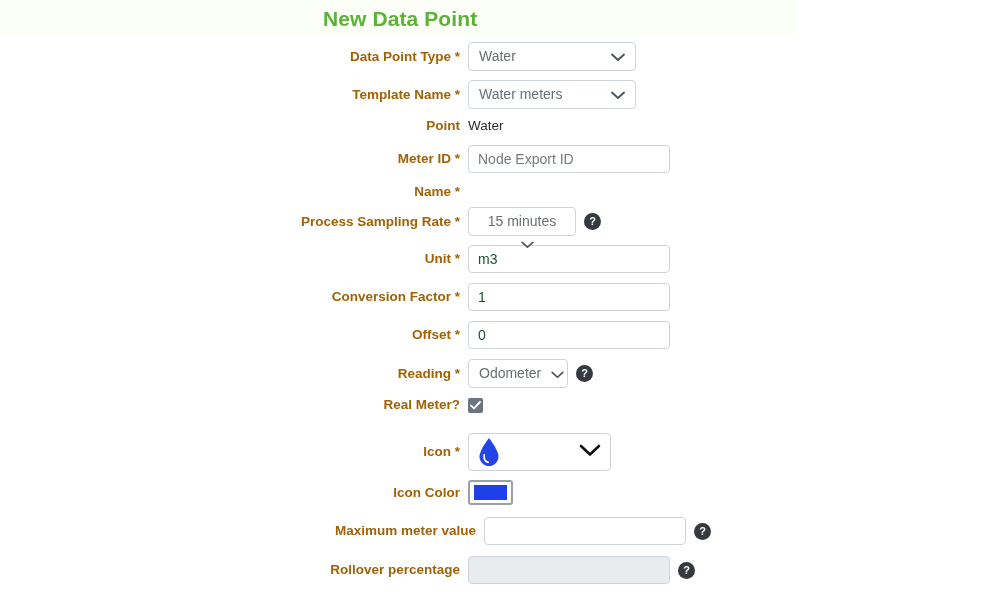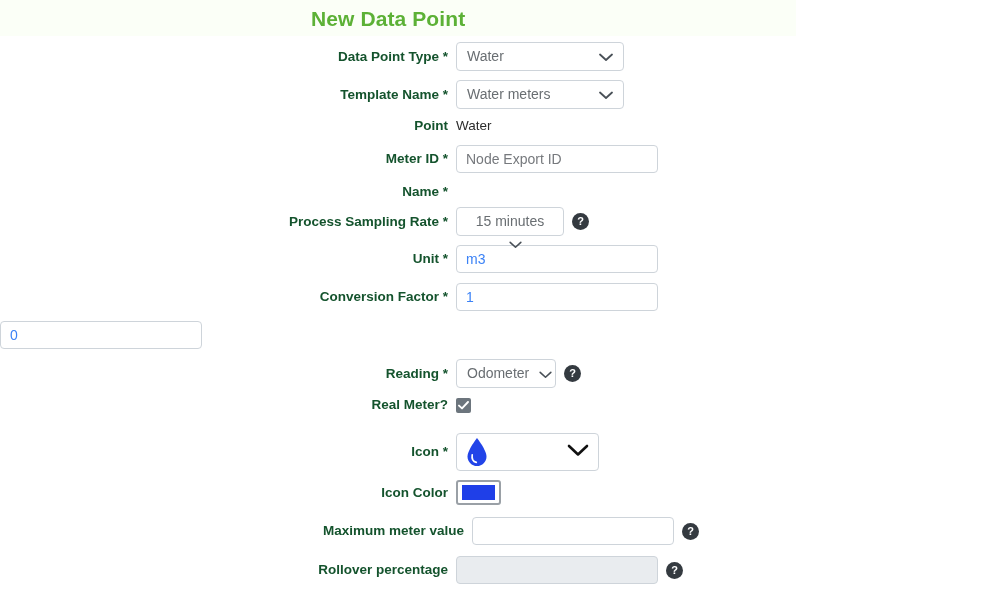--- a/index.html
+++ b/index.html
@@ -11,20 +11,21 @@
     background: #ffffff;
     font-family: "Liberation Sans", sans-serif;
     -webkit-font-smoothing: antialiased;
   }
   #page {
     position: relative;
     width: 796px;
     height: 614px;
     overflow: hidden;
     background: #ffffff;
+    padding-left: 12px;
   }
   
   .top-band {
     position: absolute;
     left: 0; top: 0;
     width: 1000px;
     height: 36px;
     background: #fbfff7;
   }
   .content {
@@ -57,21 +58,21 @@
     width: 1000px;
     margin-bottom: 7px;
   }
   .label {
     width: 456px;
     flex: 0 0 456px;
     text-align: right;
     padding-right: 8px;
     font-size: 13.5px;
     font-weight: bold;
-    color: #14532d;
+    color: #a16207;
     line-height: 16px;
     white-space: nowrap;
   }
   .label .req { font-weight: bold; }
   .field {
     flex: 1 1 auto;
     display: flex;
     align-items: center;
     gap: 8px;
   }
@@ -84,21 +85,21 @@
     background: #ffffff;
     font-size: 14px;
     color: #7f1d1d;
     padding: 0 9px;
     line-height: 26px;
     font-family: "Liberation Sans", sans-serif;
     outline: none;
   }
   .input.w200 { width: 202px; }
   .input::placeholder { color: #76797d; opacity: 1; }
-  .input.filled { color: #3b82f6; }
+  .input.filled { color: #14532d; }
   .input.disabled {
     background: #e9ecef;
     color: #6c757d;
   }
 
   
   .select {
     position: relative;
     height: 29px;
     border: 1px solid #ced4da;
@@ -305,20 +306,24 @@
         <div class="label">
           <span>Conversion Factor</span>
           <span class="req">*</span>
         </div>
         <div class="field">
           <input class="input w200 filled" type="text" value="1" style="">
         </div>
       </div>
 
       <div class="row offset-row">
+        <div class="label">
+          <span>Offset</span>
+          <span class="req">*</span>
+        </div>
         <div class="field">
           <input class="input w200 filled" type="text" value="0" style="">
         </div>
       </div>
 
       <div class="row reading-row">
         <div class="label">
           <span>Reading</span>
           <span class="req">*</span>
         </div>

